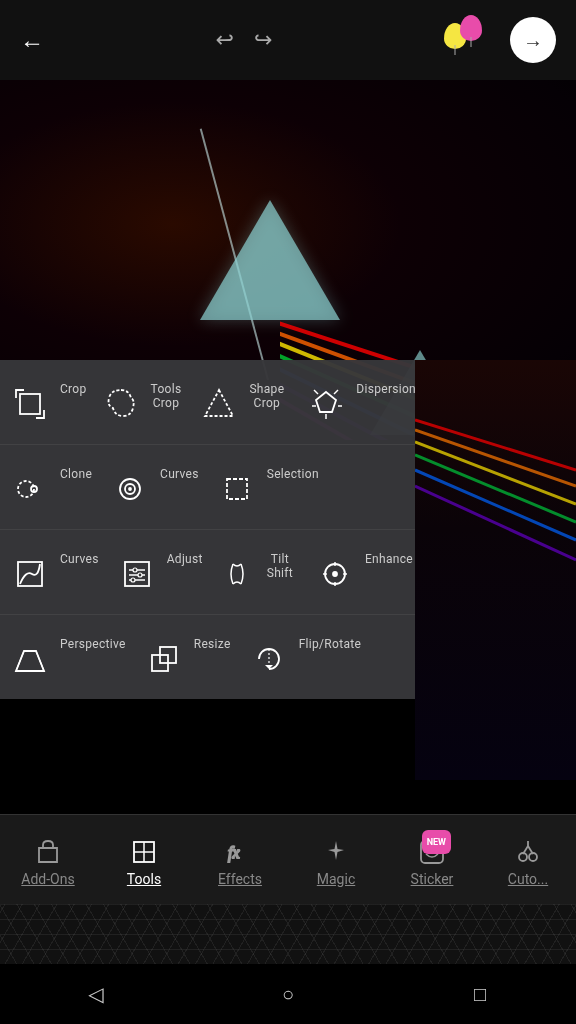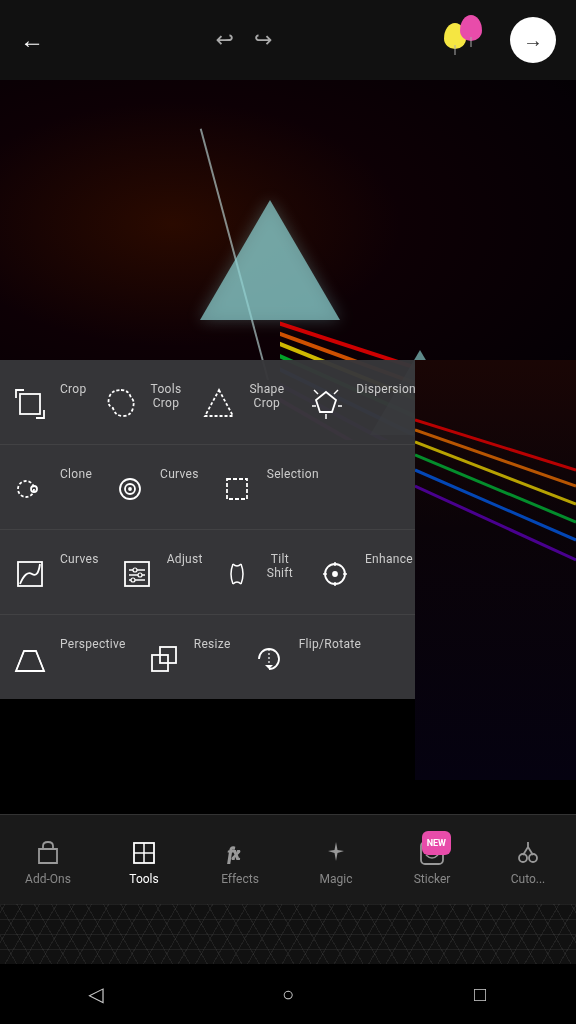--- a/index.html
+++ b/index.html
@@ -248,21 +248,22 @@
     .nav-item-icon svg {
       width: 28px;
       height: 28px;
       stroke: #999;
       fill: none;
       stroke-width: 1.8;
     }
 
     .nav-item-label {
       color: #888;
-      font-size: 12px;
+      font-size: 14px;
+      text-decoration: underline;
     }
 
     .nav-item.active .nav-item-icon svg { stroke: #fff; }
     .nav-item.active .nav-item-label { color: #fff; }
 
     .new-badge {
       background: #e84caa;
       color: #fff;
       font-size: 9px;
       font-weight: bold;

